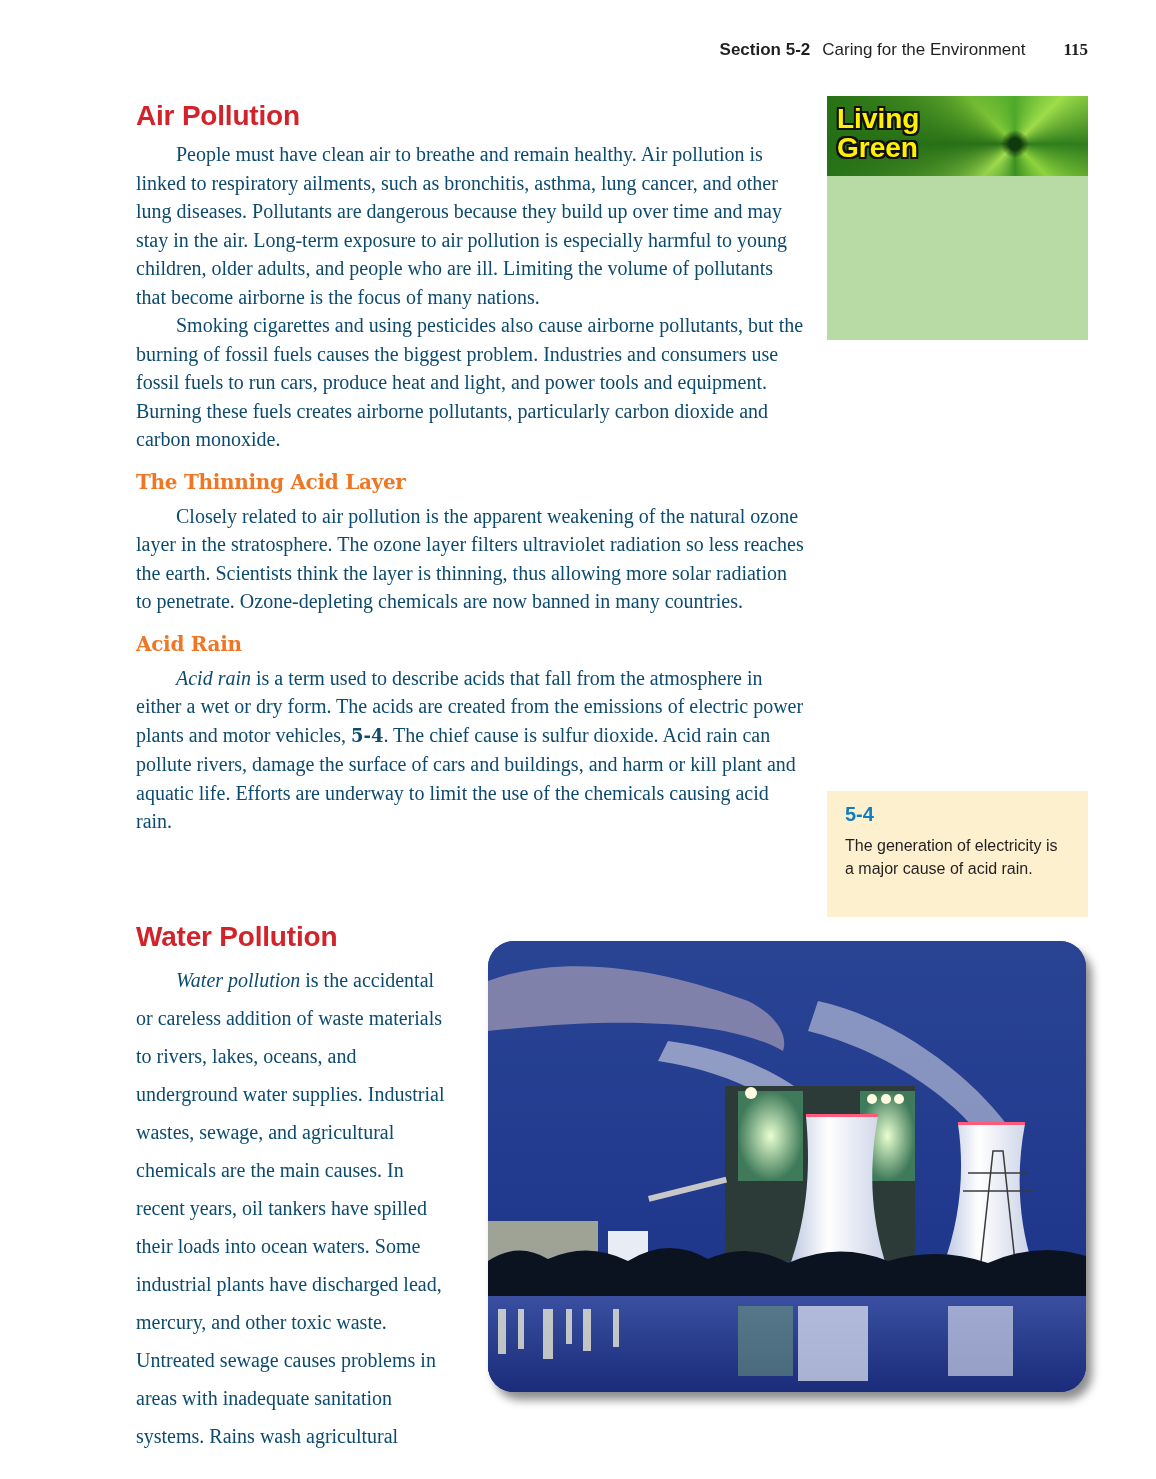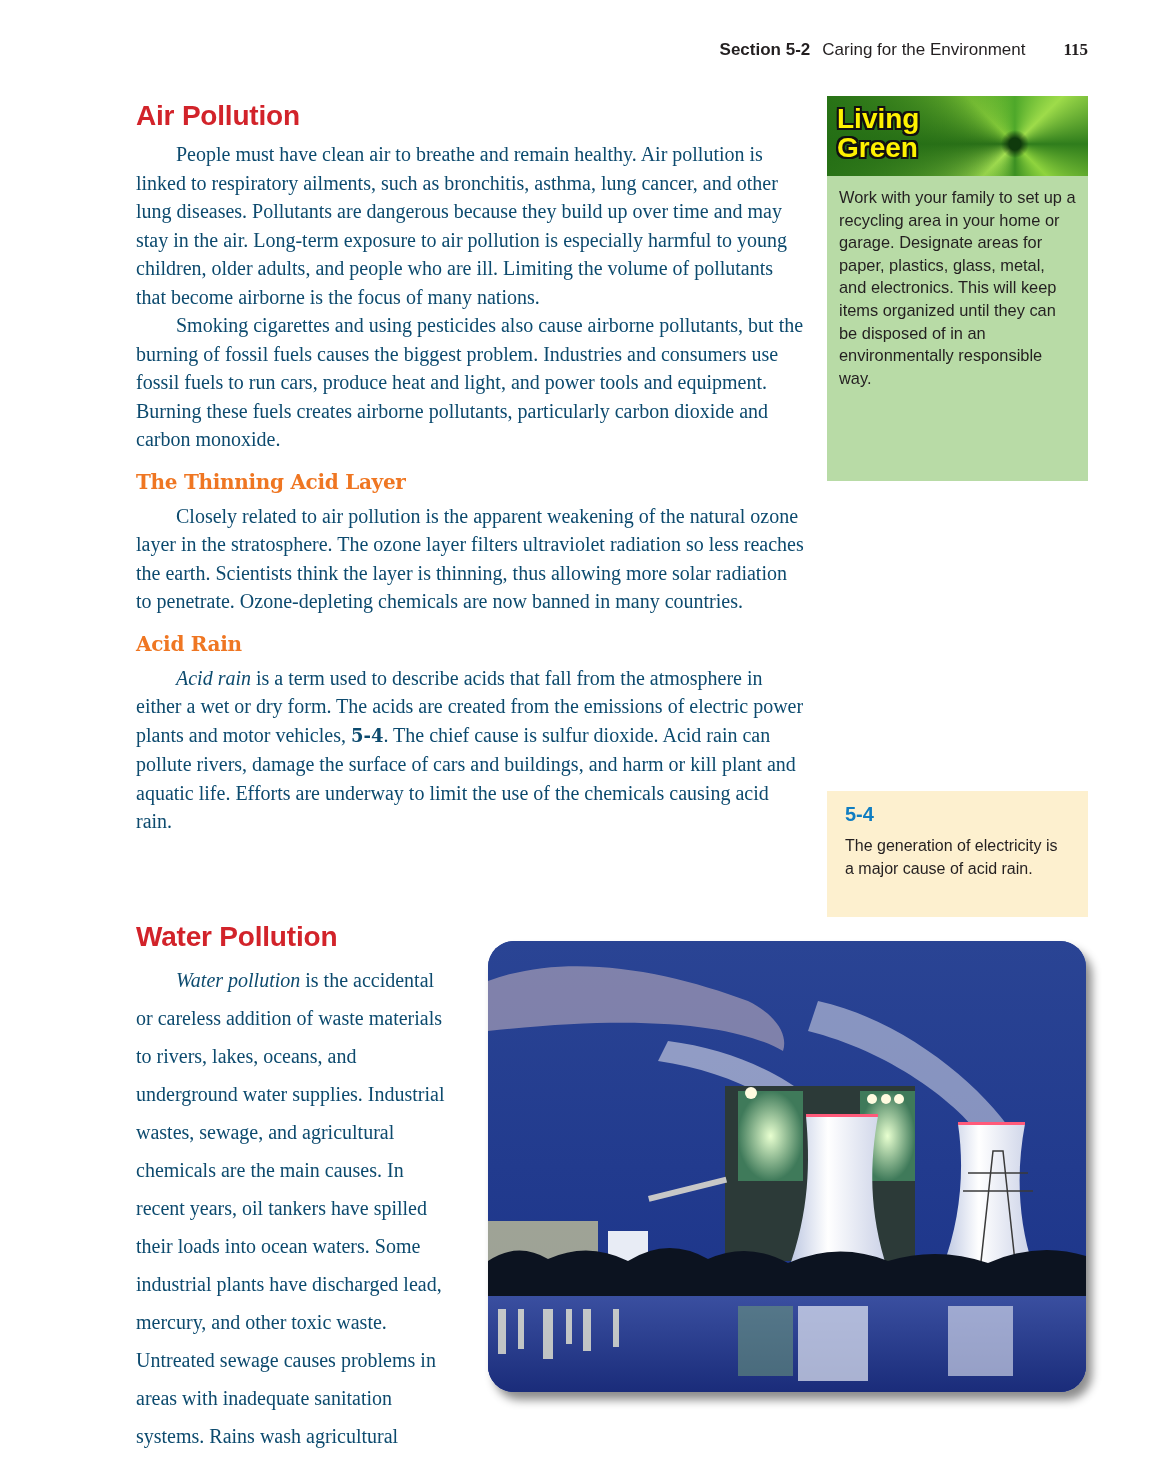--- a/index.html
+++ b/index.html
@@ -24,22 +24,23 @@
   h2.sub-h {
     font-family: "DejaVu Serif", serif; font-weight: bold;
     color: #ef7622; font-size: 20px; line-height: 28px; letter-spacing: -0.3px;
   }
   p.body {
     font-size: 20px; line-height: 28.5px; text-indent: 40px;
     text-align: left; color: #0c4a6e;
   }
 
   .living-green {
-    position: absolute; left: 827px; top: 96px; width: 261px; height: 385px;
+    position: absolute; left: 827px; top: 96px; width: 261px; height: 244px;
     background: #b8dba6;
+    text-decoration: underline;
   }
   .lg-banner {
     height: 80px; position: relative; overflow: hidden;
     background:
       radial-gradient(circle at 72% 60%, #0f3a0c 0 6px, transparent 14px),
       conic-gradient(from 0deg at 72% 60%, #4ea82a, #9edc4a, #2f7d1c, #8fd43e, #3b8f22, #a7e253, #2a7018, #86cc3a, #4ea82a);
   }
   .lg-banner::after {
     content: ""; position: absolute; inset: 0;
     background: linear-gradient(90deg, rgba(35,110,20,0.85) 0%, rgba(35,110,20,0.35) 45%, rgba(0,0,0,0) 70%);
@@ -104,21 +105,20 @@
   <p class="body" style="width:312px;"><i>Water pollution</i><span> is the accidental or careless addition of waste materials to rivers, lakes, oceans, and underground water supplies. Industrial wastes, sewage, and agricultural chemicals are the main causes. In recent years, oil tankers have spilled their loads into ocean waters. Some industrial plants have discharged lead, mercury, and other toxic waste. Untreated sewage causes problems in areas with inadequate sanitation systems. Rains wash agricultural</span></p>
 </div>
 
 <aside class="living-green">
   <div class="lg-banner">
     <div class="lg-title">
       <div>Living</div>
       <div>Green</div>
     </div>
   </div>
-  <div class="lg-text">Work with your family to set up a recycling area in your home or garage. Designate areas for paper, plastics, glass, metal, and electronics. This will keep items organized until they can be disposed of in an environmentally responsible way.</div>
 </aside>
 
 <aside class="fig-caption">
   <div class="fig-num">5-4</div>
   <div class="fig-text">The generation of electricity is a major cause of acid rain.</div>
 </aside>
 
 <div class="photo-wrap">
   <svg viewBox="0 0 598 451" preserveAspectRatio="none">
     <defs>

